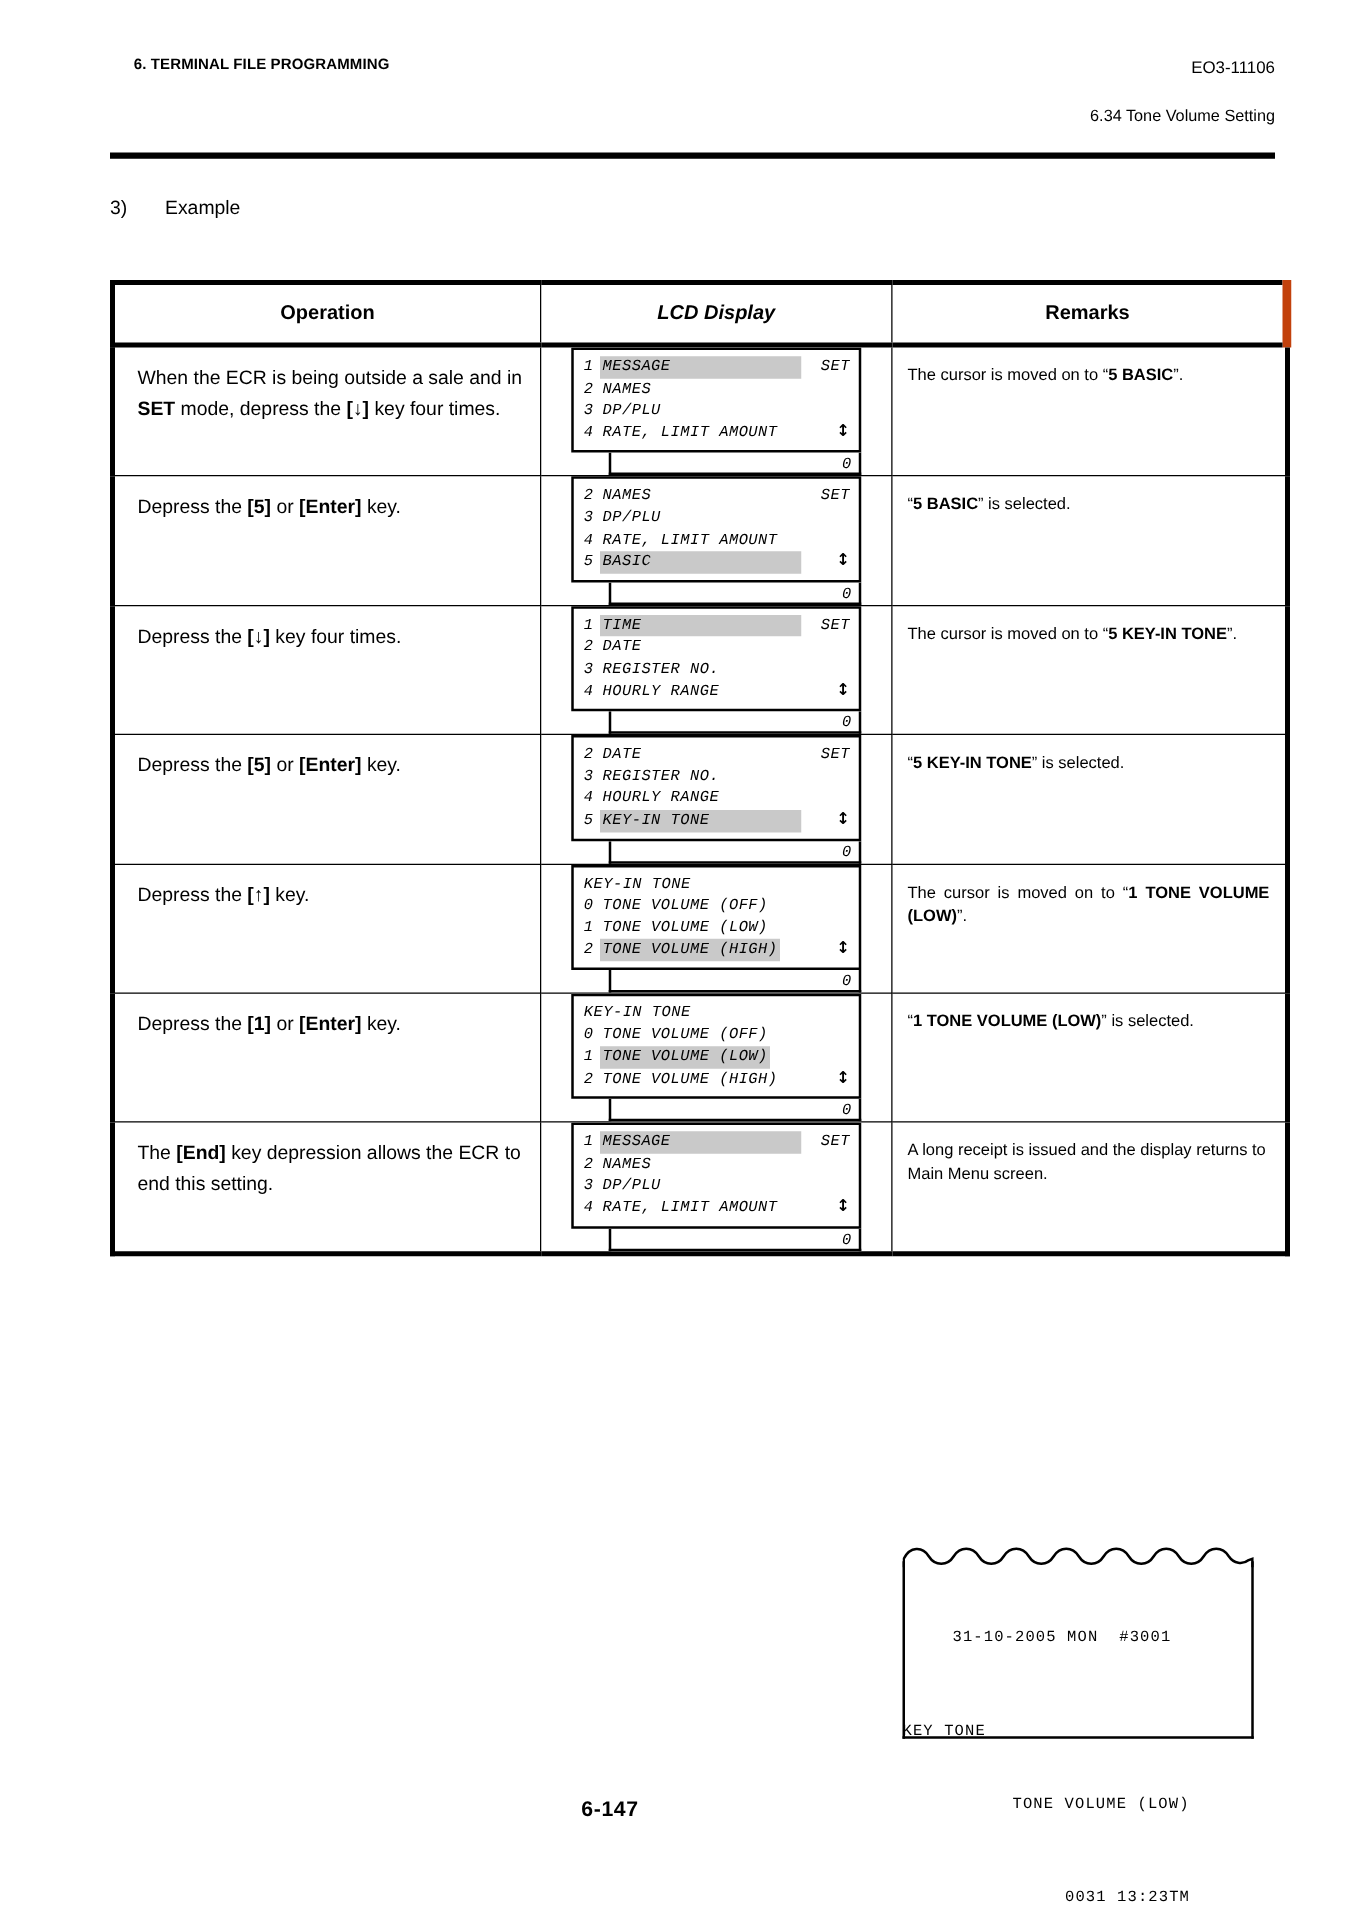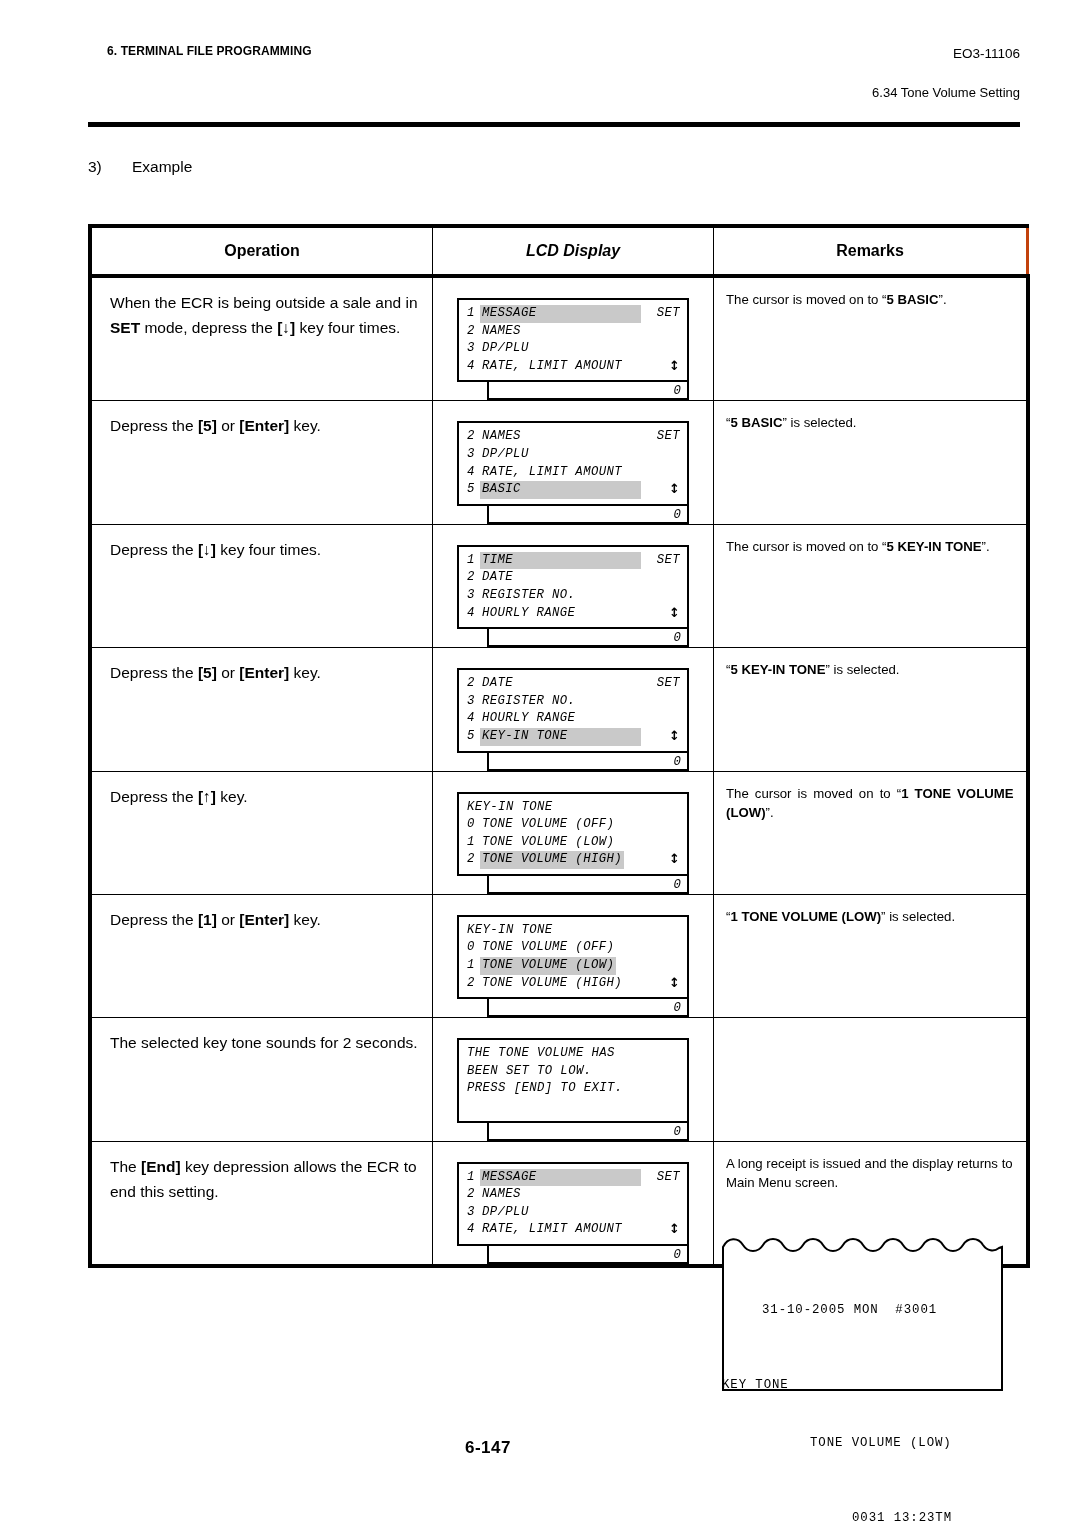--- a/index.html
+++ b/index.html
@@ -106,21 +106,21 @@
     font-weight: bold;
     border-top: 4px solid #000;
     border-bottom: 4px solid #000;
   }
   .tbl tbody tr:last-child td {
     border-bottom: 4px solid #000;
   }
   .tbl td.col-op  { border-left: 4px solid #000; }
   .tbl td.col-rmk { border-right: 4px solid #000; }
   .tbl th.col-op  { border-left: 4px solid #000; }
-  .tbl th.col-rmk { border-right: 3px solid #c2410c; }
+  .tbl th.col-rmk { border-right: 7px solid #c2410c; }
 
   .op-cell {
     padding: 12px 14px 10px 18px;
     font-size: 15.5px;
     line-height: 25px;
   }
   .rmk-cell {
     padding: 12px 12px 10px 12px;
     font-size: 13.2px;
     line-height: 19px;
@@ -144,21 +144,20 @@
     border: 2px solid #000;
     background: #fff;
     padding: 5px 7px 5px 8px;
     font-family: "Liberation Mono", "DejaVu Sans Mono", monospace;
     font-size: 12.3px;
     line-height: 17.6px;
     letter-spacing: 0.4px;
     position: relative;
     min-height: 70px;
     box-sizing: border-box;
-    margin-top: 20px;
   }
   .lcd-row {
     position: relative;
     height: 17.6px;
     white-space: pre;
   }
   .lcd-idx {
     display: inline-block;
     width: 13px;
   }
@@ -363,34 +362,20 @@
           <div class="op-cell">Depress the <b>[1]</b> or <b>[Enter]</b> key.</div>
         </td>
         <td class="col-lcd lcd-cell"><div class="lcd-wrap"><div class="lcd-screen">
               <div class="lcd-msgline">KEY-IN TONE</div>
               <div class="lcd-row"><span class="lcd-idx">0</span><span class="lcd-label">TONE VOLUME (OFF)</span></div>
               <div class="lcd-row hl"><span class="lcd-idx">1</span><span class="lcd-label">TONE VOLUME (LOW)</span></div>
               <div class="lcd-row"><span class="lcd-idx">2</span><span class="lcd-label">TONE VOLUME (HIGH)</span><span class="lcd-arrow">↕</span></div>
             </div><div class="lcd-bottom">0</div></div></td>
         <td class="col-rmk">
           <div class="rmk-cell">“<b>1 TONE VOLUME (LOW)</b>” is selected.</div>
-        </td>
-      </tr>
-      <tr>
-        <td class="col-op">
-          <div class="op-cell">The selected key tone sounds for 2 seconds.</div>
-        </td>
-        <td class="col-lcd lcd-cell"><div class="lcd-wrap"><div class="lcd-screen">
-              <div class="lcd-msgline">THE TONE VOLUME HAS</div>
-              <div class="lcd-msgline">BEEN SET TO LOW.</div>
-              <div class="lcd-msgline">PRESS [END] TO EXIT.</div>
-              <div class="lcd-msgline"> </div>
-            </div><div class="lcd-bottom">0</div></div></td>
-        <td class="col-rmk">
-          <div class="rmk-cell"></div>
         </td>
       </tr>
       <tr>
         <td class="col-op">
           <div class="op-cell">The <b>[End]</b> key depression allows the ECR to end this setting.</div>
         </td>
         <td class="col-lcd lcd-cell"><div class="lcd-wrap"><div class="lcd-screen">
               <div class="lcd-row hl wide"><span class="lcd-idx">1</span><span class="lcd-label">MESSAGE</span><span class="lcd-set">SET</span></div>
               <div class="lcd-row"><span class="lcd-idx">2</span><span class="lcd-label">NAMES</span></div>
               <div class="lcd-row"><span class="lcd-idx">3</span><span class="lcd-label">DP/PLU</span></div>

